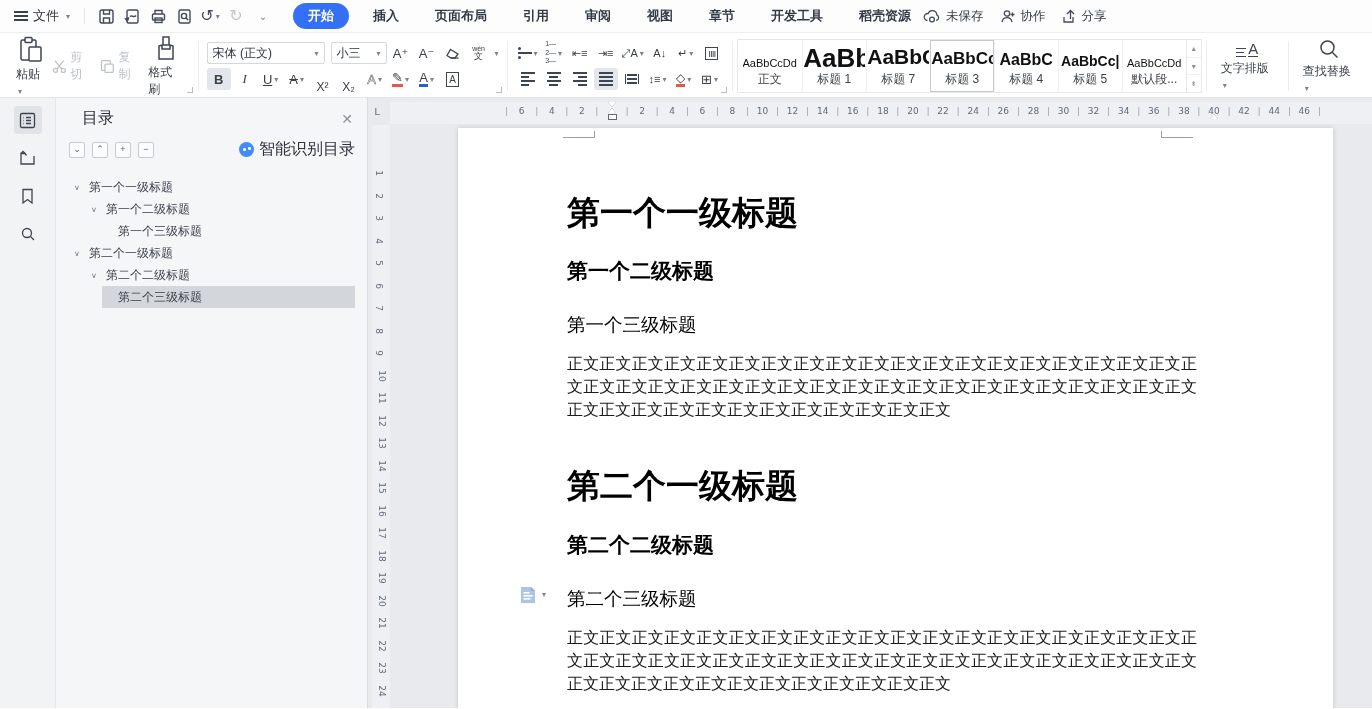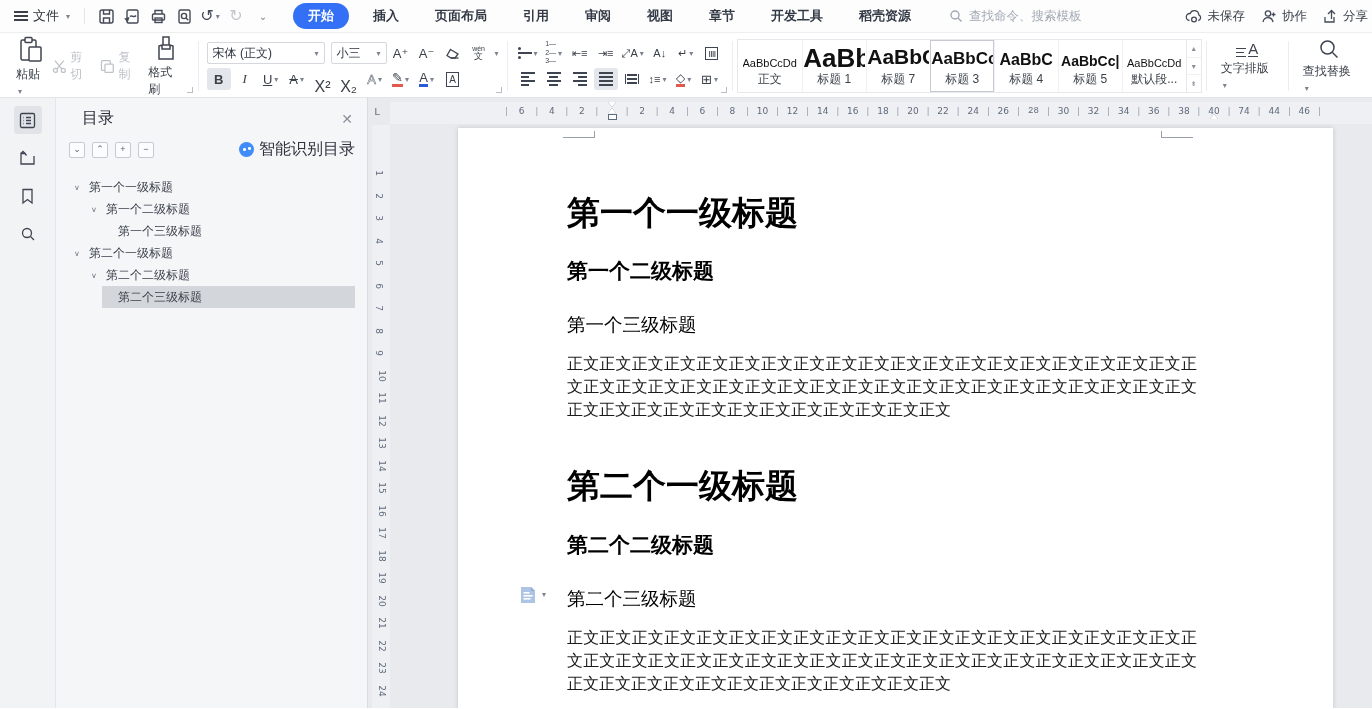--- a/index.html
+++ b/index.html
@@ -32,21 +32,21 @@
   .corner { position:absolute; right:1px; bottom:2px; width:6px; height:6px; border-right:1px solid #b9bec6; border-bottom:1px solid #b9bec6; }
   .bigbtn { display:flex; flex-direction:column; align-items:center; justify-content:center; gap:3px; padding:2px 6px; font-size:12px; color:#3b4049; cursor:pointer; }
   .col2 { display:flex; flex-direction:row; justify-content:center; gap:6px; }
   .smallbtn { display:flex; align-items:center; gap:4px; font-size:12px; cursor:pointer; color:#3b4049; }
   .smallbtn.disabled { color:#bfc3c9; }
   .rows { display:flex; flex-direction:column; justify-content:center; gap:4px; }
   .row { display:flex; align-items:center; gap:2px; }
   .select { border:1px solid #d4d7dc; border-radius:2px; height:22px; display:flex; align-items:center; justify-content:space-between; padding:0 5px; font-size:12px; background:#fff; cursor:pointer; color:#2f3540; }
   .tbtn { min-width:24px; height:22px; display:flex; align-items:center; justify-content:center; border-radius:3px; cursor:pointer; font-size:13px; color:#3b4049; padding:0 2px; }
   .tbtn.active { background:#e3e6ea; }
-  .mini { font-size:16px;margin-top:16px; }
+  .mini { font-size:12px;margin-top:16px; }
   .bars { display:flex; flex-direction:column; gap:2.5px; width:14px; }
   .bars i { display:block; height:1.5px; background:#3e4450; }
   .w60 { width:60%; } .w75 { width:75%; } .c { align-self:center; } .r { align-self:flex-end; }
   .u-blue { display:inline-block; border-bottom:3px solid #2a5bd7; line-height:1; }
   .u-red { display:inline-block; border-bottom:3px solid #e05a4e; line-height:1; }
   .boxA { border:1px solid #3e4450; font-size:10px; padding:0 2px; line-height:13px; }
   
   #styles { display:flex; align-items:stretch; border:1px solid #e6e8eb; margin:2px 0; }
   .style-item { width:64px; display:flex; flex-direction:column; align-items:center; justify-content:flex-end; padding:3px 2px 4px; border-left:1px solid #f0f1f3; cursor:pointer; background:#fff; }
   .style-item:first-child { border-left:none; }
@@ -158,27 +158,20 @@
     <span class="tab">插入</span>
     <span class="tab">页面布局</span>
     <span class="tab">引用</span>
     <span class="tab">审阅</span>
     <span class="tab">视图</span>
     <span class="tab">章节</span>
     <span class="tab">开发工具</span>
     <span class="tab">稻壳资源</span>
   </div>
 
-  <div class="tb-search">
-    <svg class="ic" width="14" height="14" viewBox="0 0 14 14" fill="none" stroke="#a2a8b2" stroke-width="1.4">
-        <circle cx="6" cy="6" r="4"></circle>
-        <path d="M9 9l3.5 3.5"></path>
-      </svg>
-    <span>查找命令、搜索模板</span>
-  </div>
 
   <div class="tb-right">
     <span class="item">
       <svg class="ic" width="18" height="14" viewBox="0 0 18 14" fill="none" stroke="#434956" stroke-width="1.3">
           <path d="M4.5 11.5a3.5 3.5 0 1 1 .6-7 4.5 4.5 0 0 1 8.7 1.3 3 3 0 0 1-.6 5.7"></path>
           <circle cx="9" cy="10.5" r="2.4"></circle>
         </svg>
       <span>未保存</span>
     </span>
     <span class="item">
@@ -554,28 +547,28 @@
         <span class="num" style="left: 342.4px;">8</span>
         <span class="num" style="left: 372.5px;">10</span>
         <span class="num" style="left: 402.6px;">12</span>
         <span class="num" style="left: 432.7px;">14</span>
         <span class="num" style="left: 462.8px;">16</span>
         <span class="num" style="left: 492.9px;">18</span>
         <span class="num" style="left: 523px;">20</span>
         <span class="num" style="left: 553.1px;">22</span>
         <span class="num" style="left: 583.2px;">24</span>
         <span class="num" style="left: 613.3px;">26</span>
-        <span class="num" style="left: 643.4px; font-family: Liberation Mono, monospace;">28</span>
+        <span class="num" style="left: 643.4px;">28</span>
         <span class="num" style="left: 673.5px;">30</span>
         <span class="num" style="left: 703.6px;">32</span>
         <span class="num" style="left: 733.7px;">34</span>
         <span class="num" style="left: 763.8px;">36</span>
         <span class="num" style="left: 793.9px;">38</span>
         <span class="num" style="left: 824px;">40</span>
-        <span class="num" style="left: 854.1px;">74</span>
+        <span class="num" style="left: 854.1px;">42</span>
         <span class="num" style="left: 884.2px;">44</span>
         <span class="num" style="left: 914.3px;">46</span>
         <span class="tick" style="left: 116.65px;">|</span>
         <span class="tick" style="left: 146.75px;">|</span>
         <span class="tick" style="left: 176.85px;">|</span>
         <span class="tick" style="left: 206.95px;">|</span>
         <span class="tick" style="left: 237.05px;">|</span>
         <span class="tick" style="left: 267.15px;">|</span>
         <span class="tick" style="left: 297.25px;">|</span>
         <span class="tick" style="left: 327.35px;">|</span>

